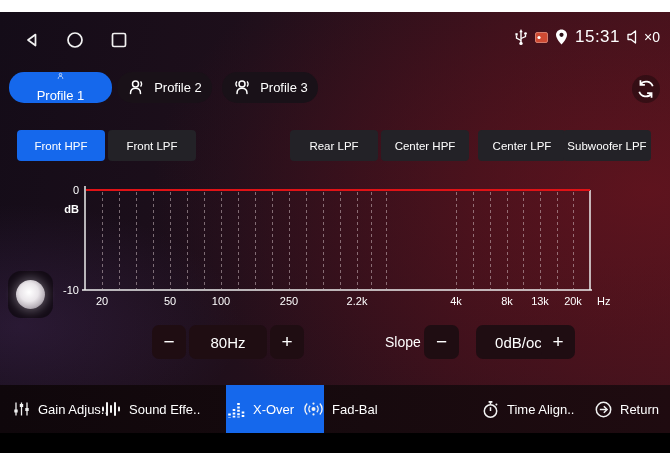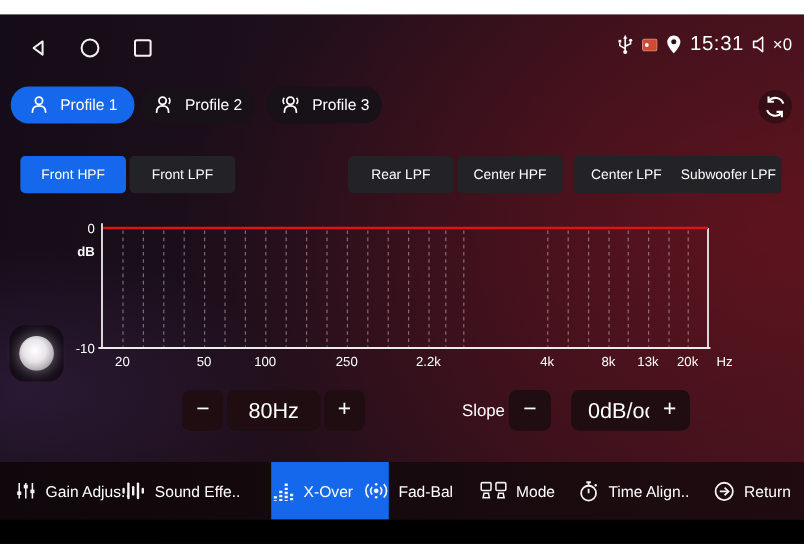--- a/index.html
+++ b/index.html
@@ -14,21 +14,21 @@
   .top-strip{position:absolute;left:0;top:0;width:670px;height:12px;background:#ffffff;}
   
   .nav-icon{position:absolute;top:30px;}
   .status-right{position:absolute;right:10px;top:27px;display:flex;align-items:center;gap:6px;}
   .time{font-size:17px;letter-spacing:0.5px;color:#fff;}
   .mute-wrap{display:flex;align-items:center;gap:2px;}
   .mute-text{font-size:14px;color:#fff;}
   
   .ptab{position:absolute;top:72px;height:31px;border-radius:15px;background:#191118;
         display:flex;align-items:center;justify-content:center;gap:8px;font-size:13px;}
-  .ptab.active{background:#1568ec;}
+  .ptab.active{background:#1568ec;flex-direction:column;}
   .refresh-btn{position:absolute;left:632px;top:75px;width:28px;height:28px;border-radius:50%;
         background:rgba(20,8,12,0.45);display:flex;align-items:center;justify-content:center;}
   
   .ftab{position:absolute;top:130px;width:88px;height:31px;border-radius:4px;background:#232227;
         display:flex;align-items:center;justify-content:center;font-size:11.5px;}
   .ftab.active{background:#1568ec;}
   
   .chart{position:absolute;left:0;top:0;width:670px;height:453px;pointer-events:none;}
   .chart .grid{stroke:rgba(218,199,204,0.5);stroke-width:1;stroke-dasharray:3 3;}
   .chart .axis{stroke:#ececec;stroke-width:1.5;}
@@ -38,21 +38,21 @@
   .assist-knob{position:absolute;left:8px;top:271px;width:45px;height:47px;border-radius:13px;
         background:rgba(15,9,17,0.78);display:flex;align-items:center;justify-content:center;}
   .assist-ball{width:29px;height:29px;border-radius:50%;
         background:radial-gradient(circle at 45% 42%,#ffffff 0%,#e9e5e9 40%,#bab3bb 66%,#6e6570 95%);
         box-shadow:0 0 9px 3px rgba(240,233,244,0.28);}
   
   .ctl-label{position:absolute;top:325px;height:34px;display:flex;align-items:center;font-size:14px;color:#fff;}
   .ctl-btn{position:absolute;top:325px;height:34px;background:#1f0d12;border-radius:7px;
         display:flex;align-items:center;justify-content:center;color:#fff;}
   .ctl-btn.sym{font-size:19px;}
-  .ctl-btn.val{font-size:18px;text-align:center;}
+  .ctl-btn.val{font-size:15px;text-align:center;}
   
   .bottom-bar{position:absolute;left:0;top:385px;width:670px;height:48px;
         background:linear-gradient(90deg,#0f070b 0%,#170a0e 55%,#1f0b10 100%);}
   .nav-item{position:absolute;top:0;height:48px;display:flex;align-items:center;gap:7px;
         font-size:13px;color:#fff;white-space:nowrap;}
   .nav-item.active{background:#1568ec;justify-content:flex-start;margin-left:36px;}
   .bottom-black{position:absolute;left:0;top:433px;width:670px;height:20px;background:#000;}
   svg{display:block;}
 </style>
 </head>
@@ -264,31 +264,20 @@
         <g stroke="#f2f2f2" stroke-width="1.4" fill="none">
           <path d="M8.2 5.8 A4.6 4.6 0 0 0 8.2 12.2"></path>
           <path d="M14.8 5.8 A4.6 4.6 0 0 1 14.8 12.2"></path>
           <path d="M5.2 3.4 A8 8 0 0 0 5.2 14.6"></path>
           <path d="M17.8 3.4 A8 8 0 0 1 17.8 14.6"></path>
         </g>
       </svg>
       <span>Fad-Bal</span>
     </div>
 
-    <div class="nav-item" style="left:400px">
-      <svg width="23" height="16" viewBox="0 0 23 16">
-        <g stroke="#f2f2f2" stroke-width="1.3" fill="none">
-          <rect x="1" y="1.2" width="8.2" height="6.6" rx="1"></rect>
-          <path d="M3.4 10 H7 L7.8 13.8 H2.6 Z"></path>
-          <rect x="13.3" y="1.2" width="8.2" height="6.6" rx="1"></rect>
-          <path d="M15.7 10 H19.3 L20.1 13.8 H14.9 Z"></path>
-        </g>
-      </svg>
-      <span>Mode</span>
-    </div>
 
     <div class="nav-item" style="left:594px">
       <svg width="19" height="19" viewBox="0 0 19 19">
         <circle cx="9.5" cy="9.5" r="7.2" fill="none" stroke="#f2f2f2" stroke-width="1.5"></circle>
         <line x1="5.8" y1="9.5" x2="12.2" y2="9.5" stroke="#f2f2f2" stroke-width="1.5"></line>
         <path d="M9.8 6.3 L13.1 9.5 L9.8 12.7" fill="none" stroke="#f2f2f2" stroke-width="1.5"></path>
       </svg>
       <span>Return</span>
     </div>
 

